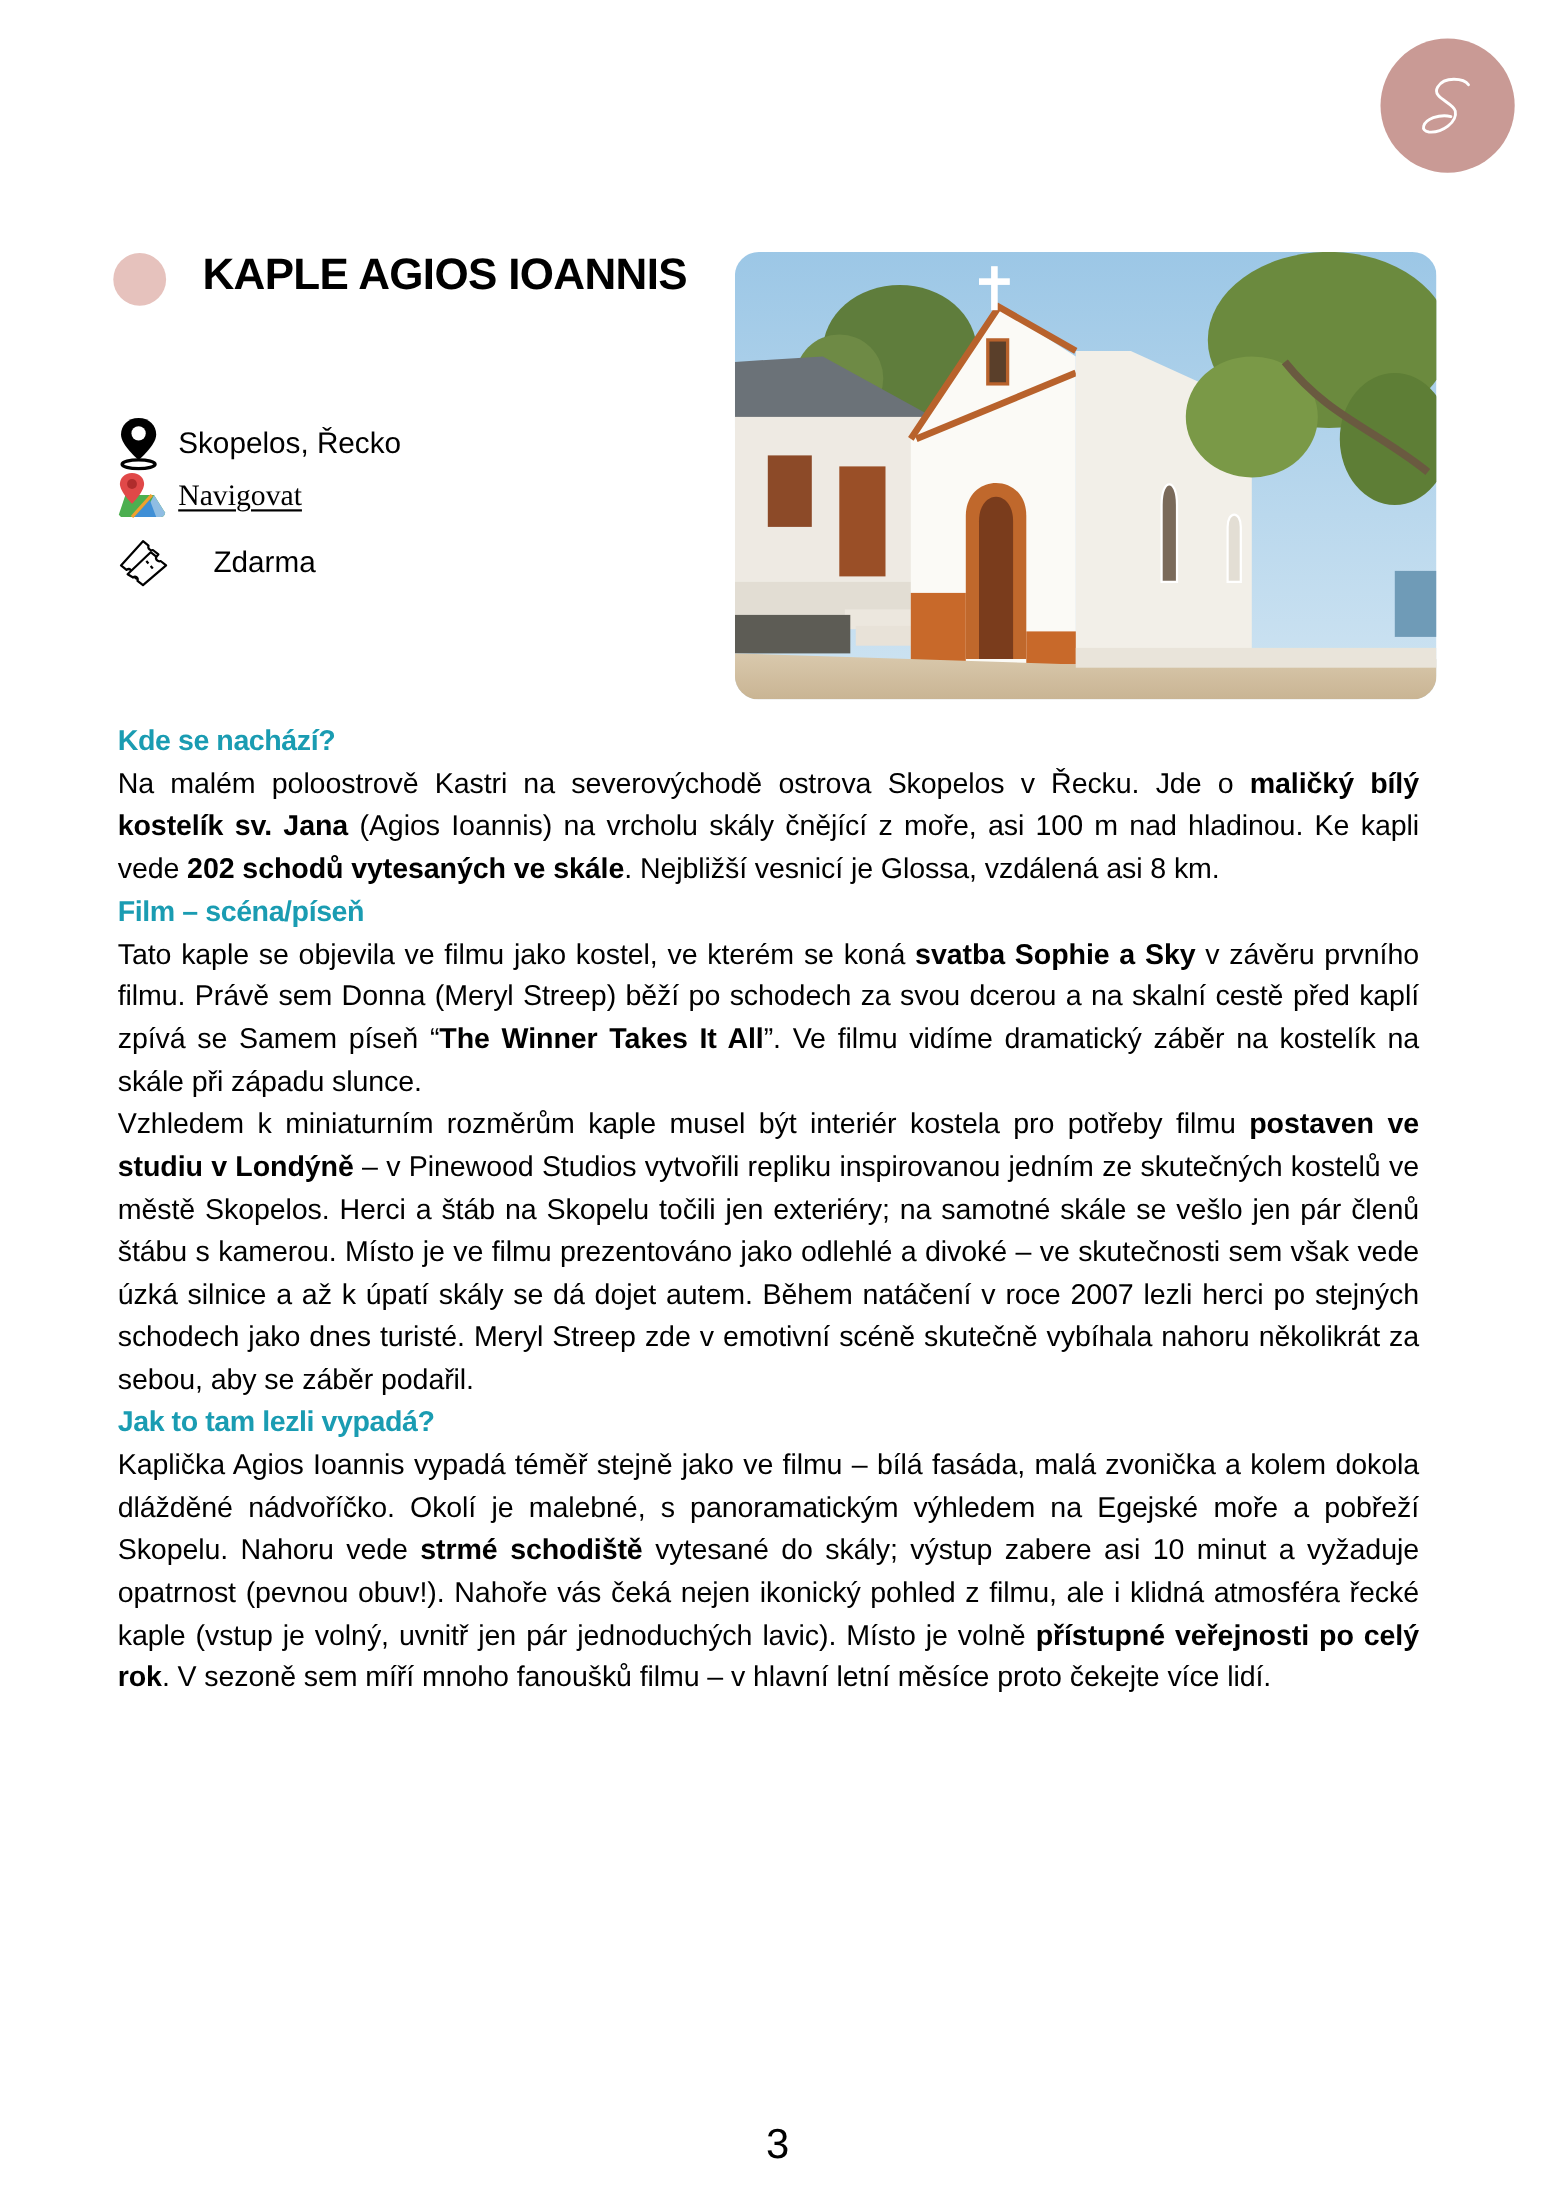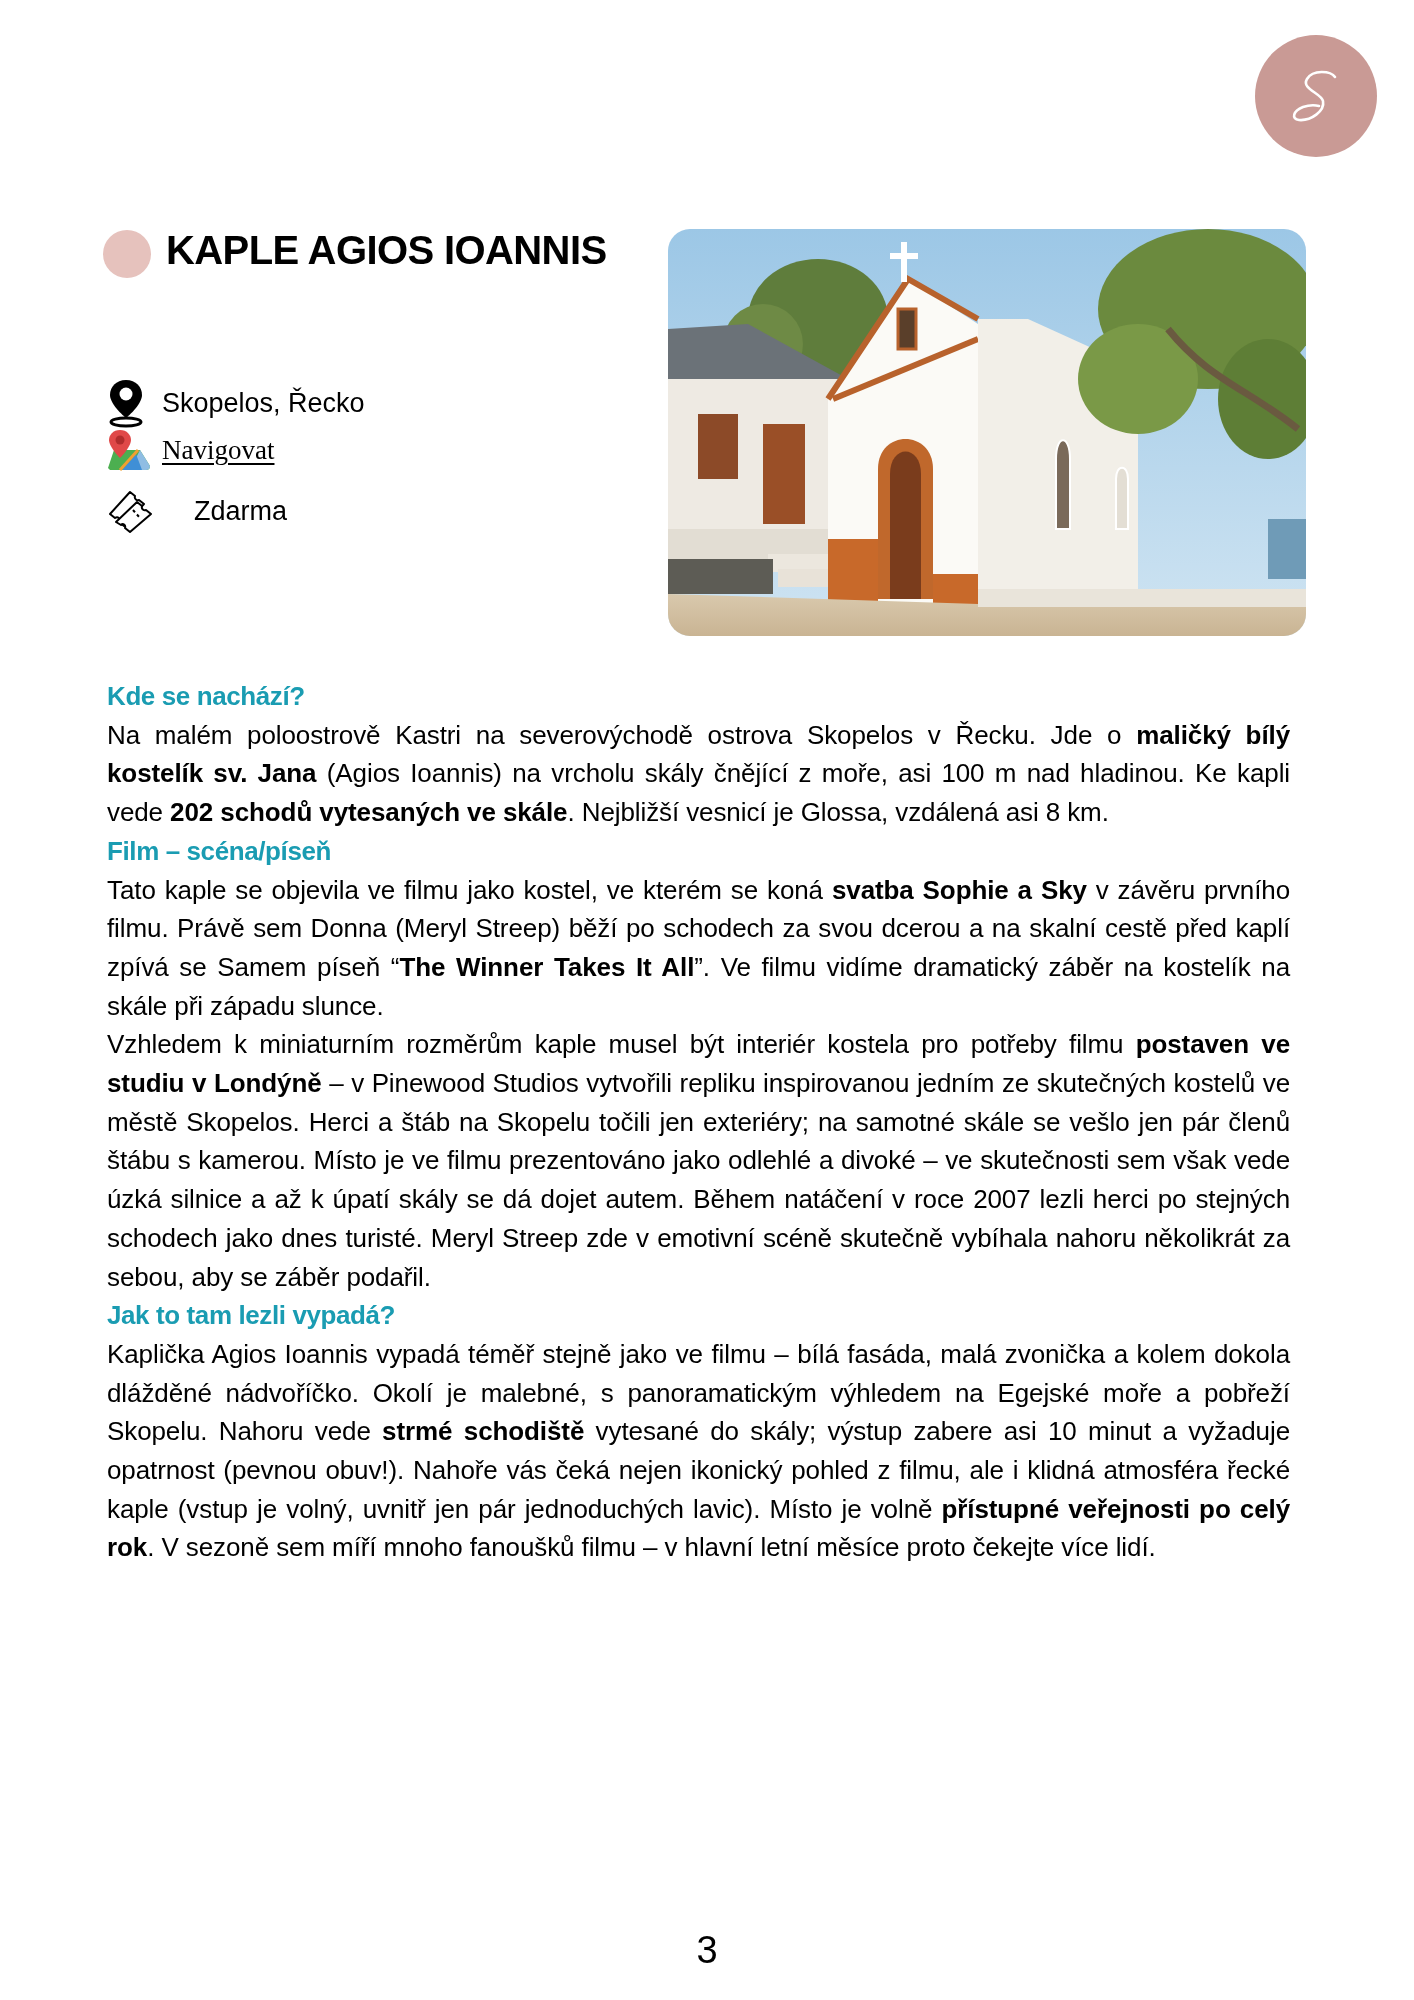--- a/index.html
+++ b/index.html
@@ -5,36 +5,36 @@
   html, body { margin: 0; padding: 0; background: #ffffff; }
   body { width: 1414px; height: 2000px; position: relative; overflow: hidden;
          font-family: "Liberation Sans", "DejaVu Sans", sans-serif; color: #000; }
 
   .logo { position: absolute; left: 1255px; top: 35px; width: 122px; height: 122px;
           border-radius: 50%; background: #c99a95; }
   .logo svg { position: absolute; left: 0; top: 0; }
 
   .title-dot { position: absolute; left: 103px; top: 230px; width: 48px; height: 48px;
                border-radius: 50%; background: #e6c2bd; }
-  .title { position: absolute; left: 166px; top: 224px; margin: 0;
+  .title { position: absolute; left: 184px; top: 224px; margin: 0;
            font-size: 40px; font-weight: 700; letter-spacing: -0.6px; line-height: 52px;
            white-space: nowrap; }
 
   .info-row { position: absolute; left: 106px; height: 48px; display: flex; align-items: center; }
   .info-row .icon { width: 50px; height: 50px; display: flex; align-items: center; justify-content: flex-start; }
   .info-row .txt { font-size: 27px; margin-left: 6px; line-height: 32px; white-space: nowrap; }
   .info-row a.txt { color: #000; text-decoration: underline; text-underline-offset: 4px; text-decoration-thickness: 1.5px; }
   #row-loc { top: 379px; justify-content: space-between; }
   #row-nav { top: 426px; font-family: Liberation Serif, serif; }
   #row-price { top: 487px; gap: 32px; }
 
   .photo { position: absolute; left: 668px; top: 229px; width: 638px; height: 407px;
            border-radius: 22px; overflow: hidden; }
 
-  .content { position: absolute; left: 107px; top: 677px; width: 1183px;
+  .content { position: absolute; left: 107px; top: 654px; width: 1183px;
              font-size: 26px; line-height: 38.7px; letter-spacing: -0.1px; }
   .content h2 { margin: 0; font-size: 26px; line-height: 38.7px; font-weight: 700;
                 color: #1a9cb2; letter-spacing: -0.4px; }
   .content p { margin: 0 0 38.7px 0; text-align: justify; }
   .content p:last-child { margin-bottom: 0; }
   .content b { font-weight: 700; }
 
   .page-num { position: absolute; left: 0; width: 1414px; top: 1926px; text-align: center;
               font-size: 38px; line-height: 48px; }
 </style>

